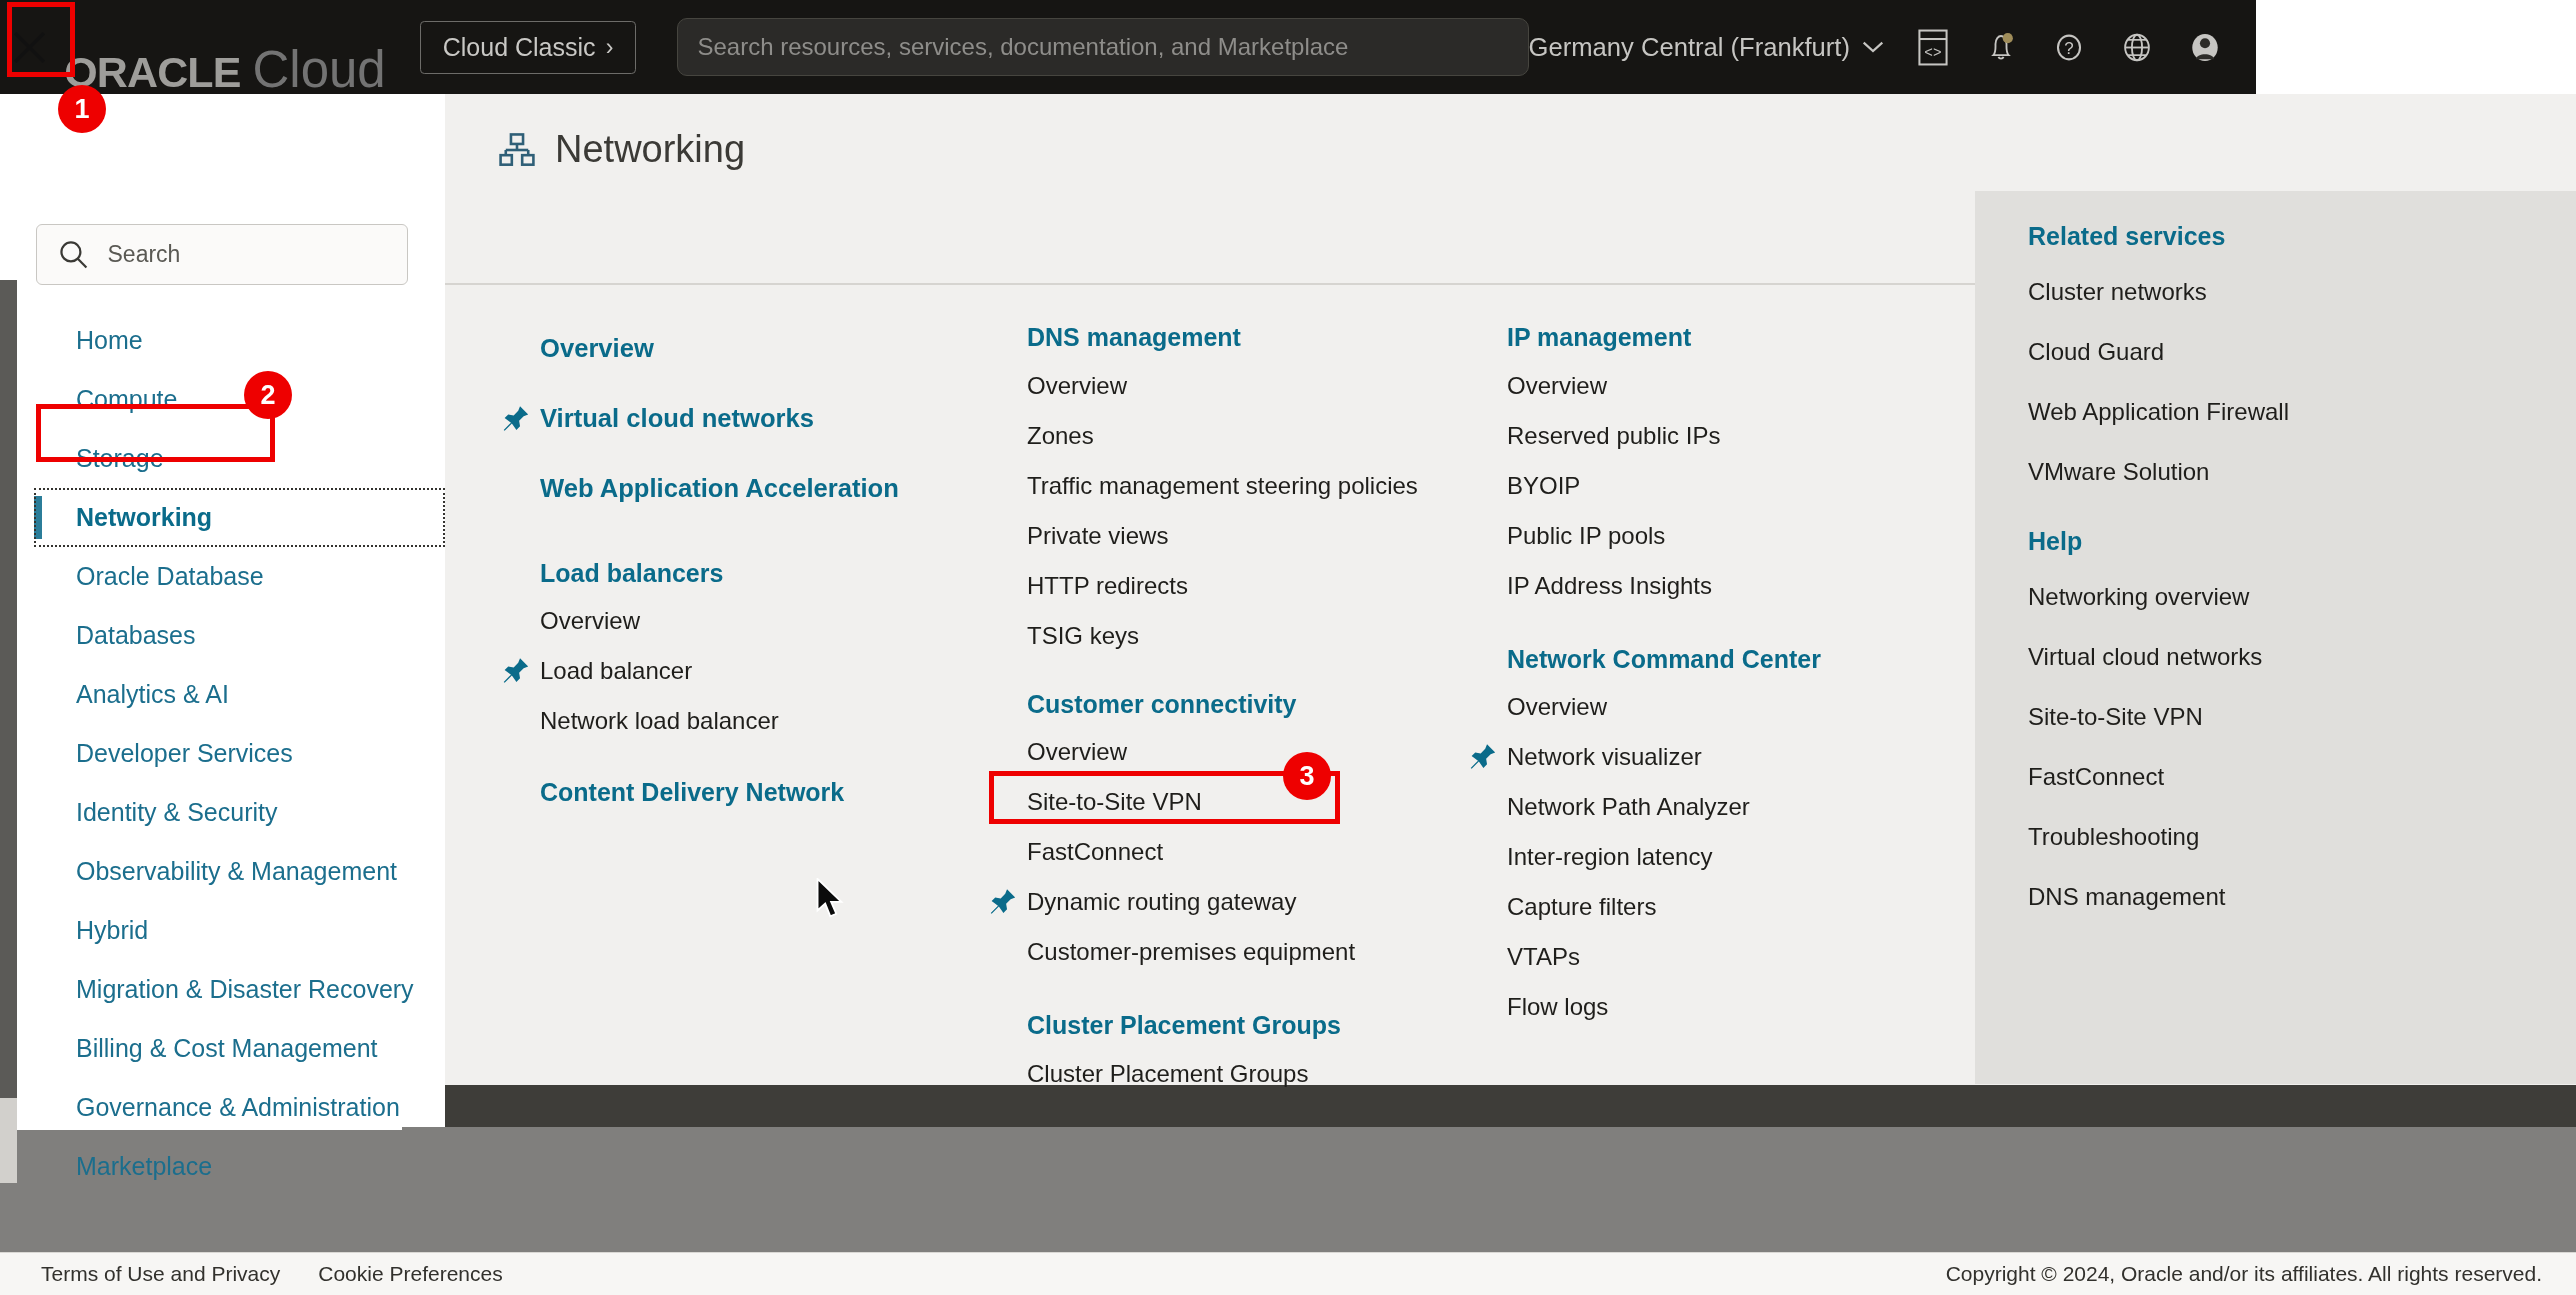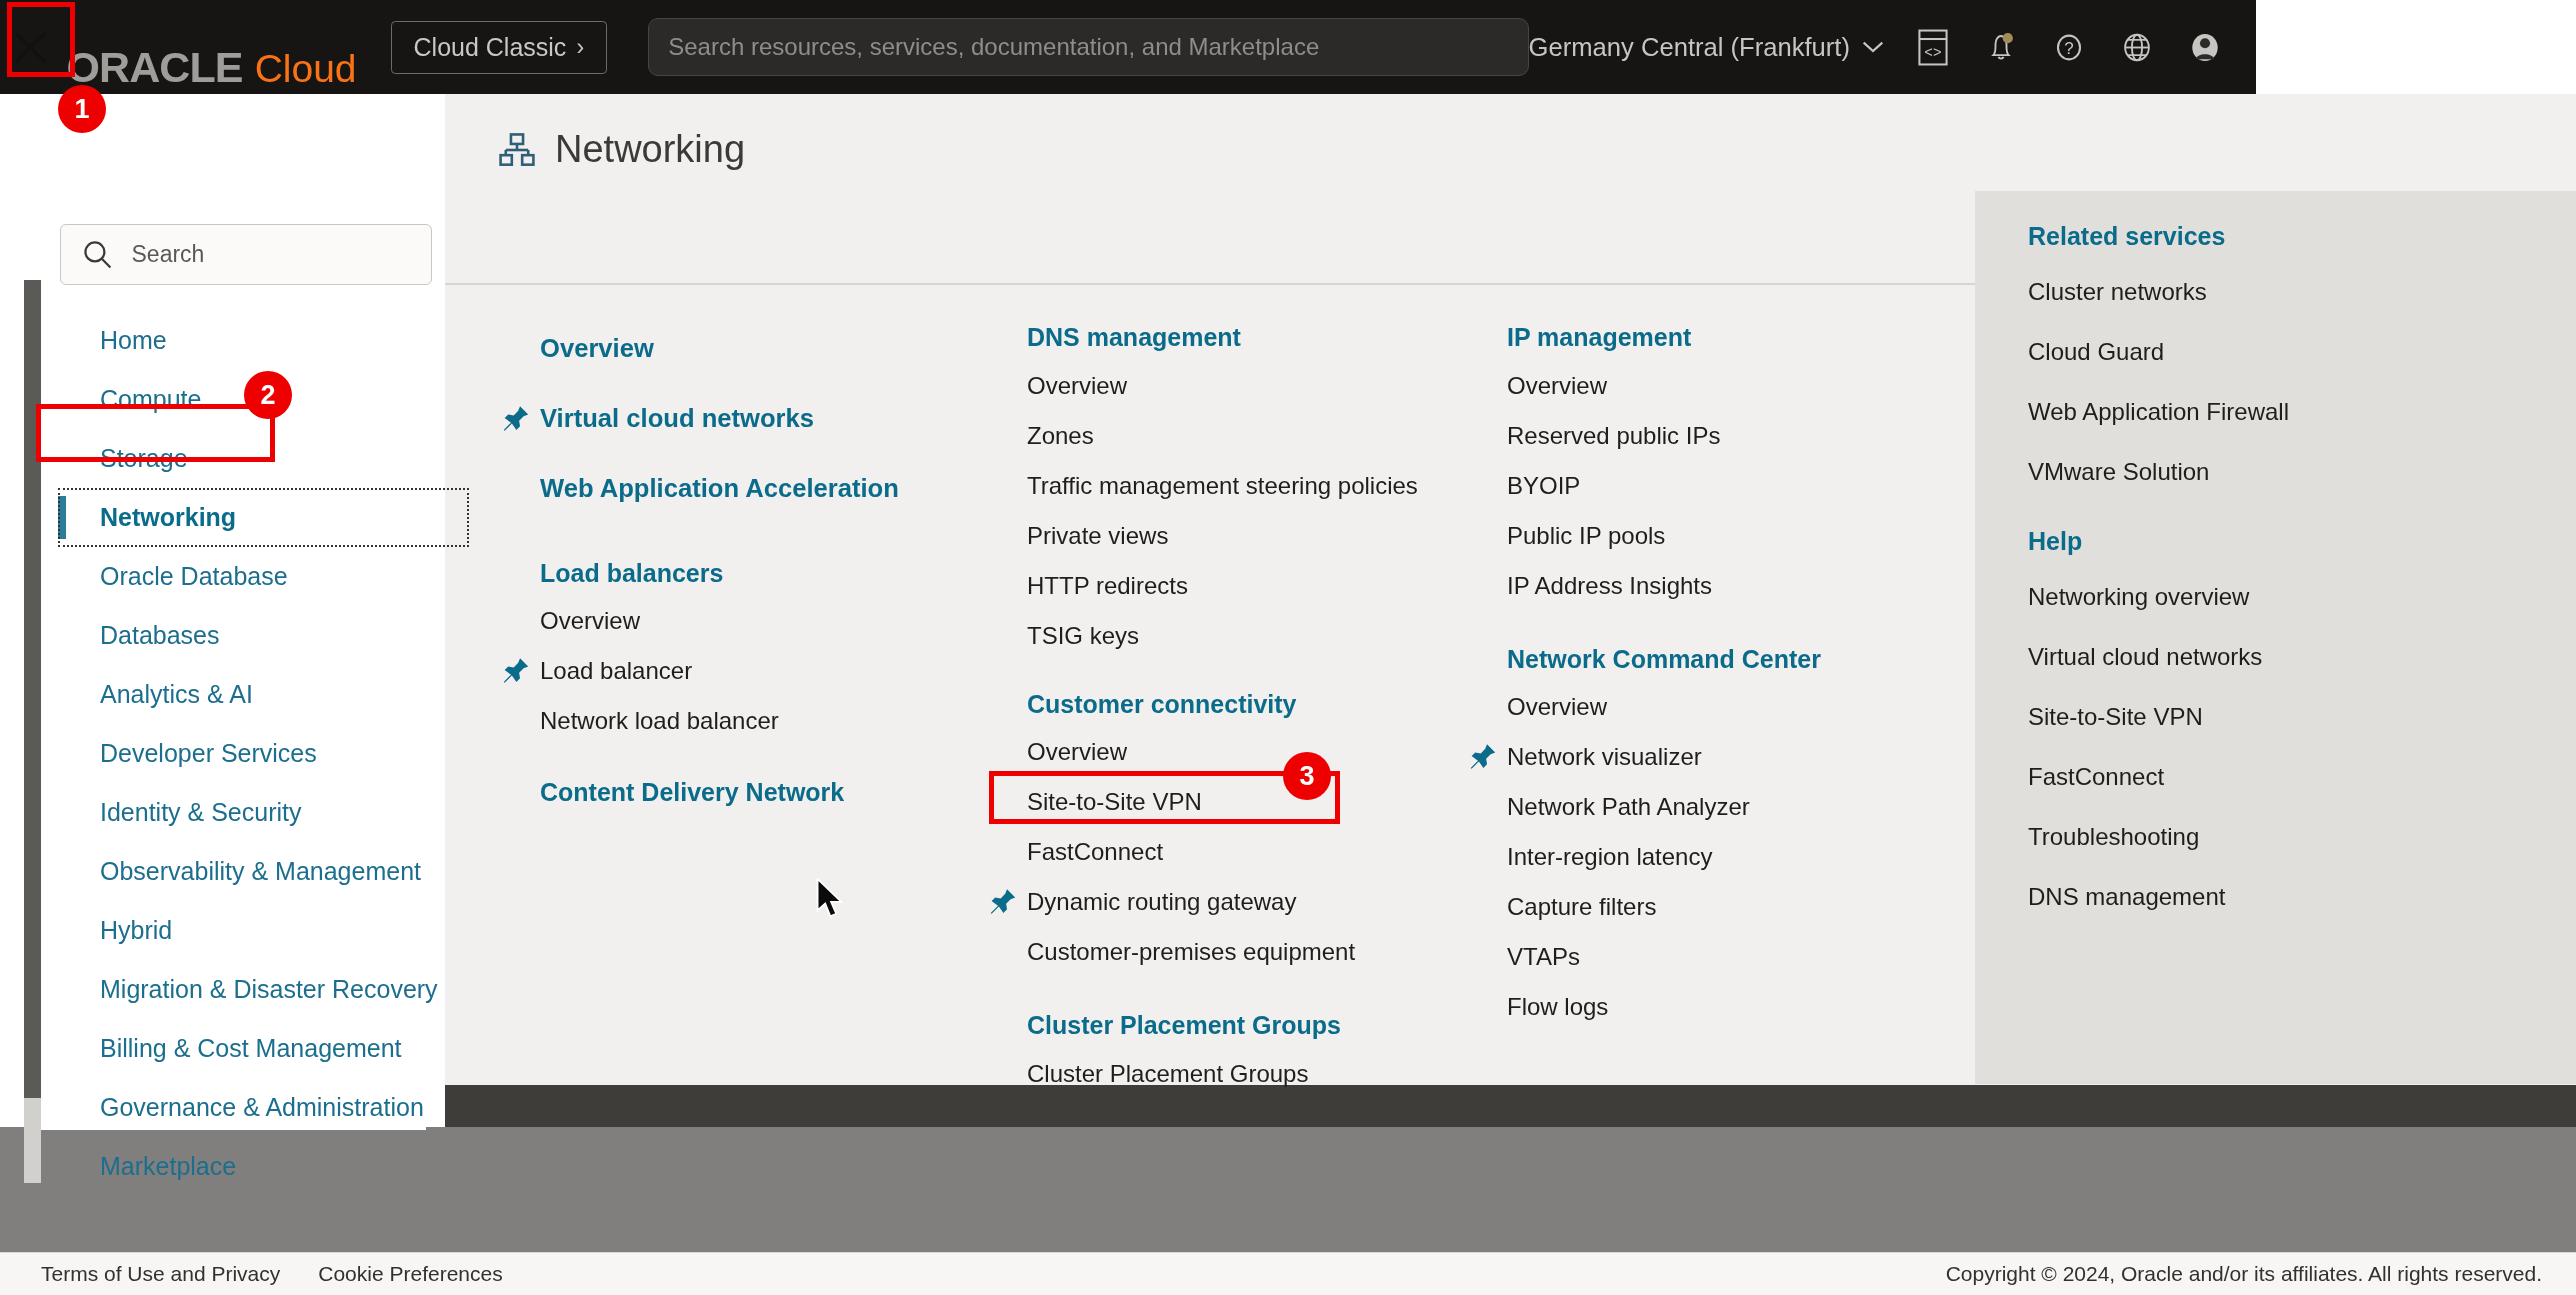--- a/index.html
+++ b/index.html
@@ -22,21 +22,21 @@
     display: flex; align-items: center; justify-content: center;
   }
   .oracle-logo {
     display: flex; align-items: baseline; gap: 12px;
     margin-left: 5.1px;
   }
   .oracle-word {
     font-size: 43px; font-weight: bold; color: #9e9d9a;
     letter-spacing: -0.9px;
   }
-  .cloud-word { font-size: 39px; color: #f97316; font-weight: 300; margin-top: 44px; }
+  .cloud-word { font-size: 51px; color: #737373; font-weight: 300; margin-top: 44px; }
   .cloud-classic-btn {
     margin-left: 34px;
     border: 0.9px solid #6d6c69; border-radius: 4.3px;
     padding: 11px 22px;
     color: #c9c8c5; font-size: 25px;
     display: flex; align-items: center; gap: 10.2px;
     background: transparent;
     white-space: nowrap;
   }
   .chevron-r { font-size: 23px; color: #c9c8c5; }
@@ -58,21 +58,20 @@
     white-space: nowrap;
   }
   .icon-btn { width: 39px; height: 39px; display: flex; align-items: center; justify-content: center; position: relative; }
   .icon-btn svg { display: block; }
 
   
   .leftnav {
     position: absolute; left: 0; top: 94px; width: 402px; height: 1036px;
     background: #ffffff;
     z-index: 40;
-    margin-left: 24px;
   }
   .leftnav-scroll {
     position: absolute; left: 0; top: 186px; width: 17px; height: 818px;
     background: #5b5a57;
   }
   .leftnav-scroll-low {
     position: absolute; left: 0; top: 1004px; width: 17px; height: 85px;
     background: #d2d0cc;
   }
   .nav-search {

